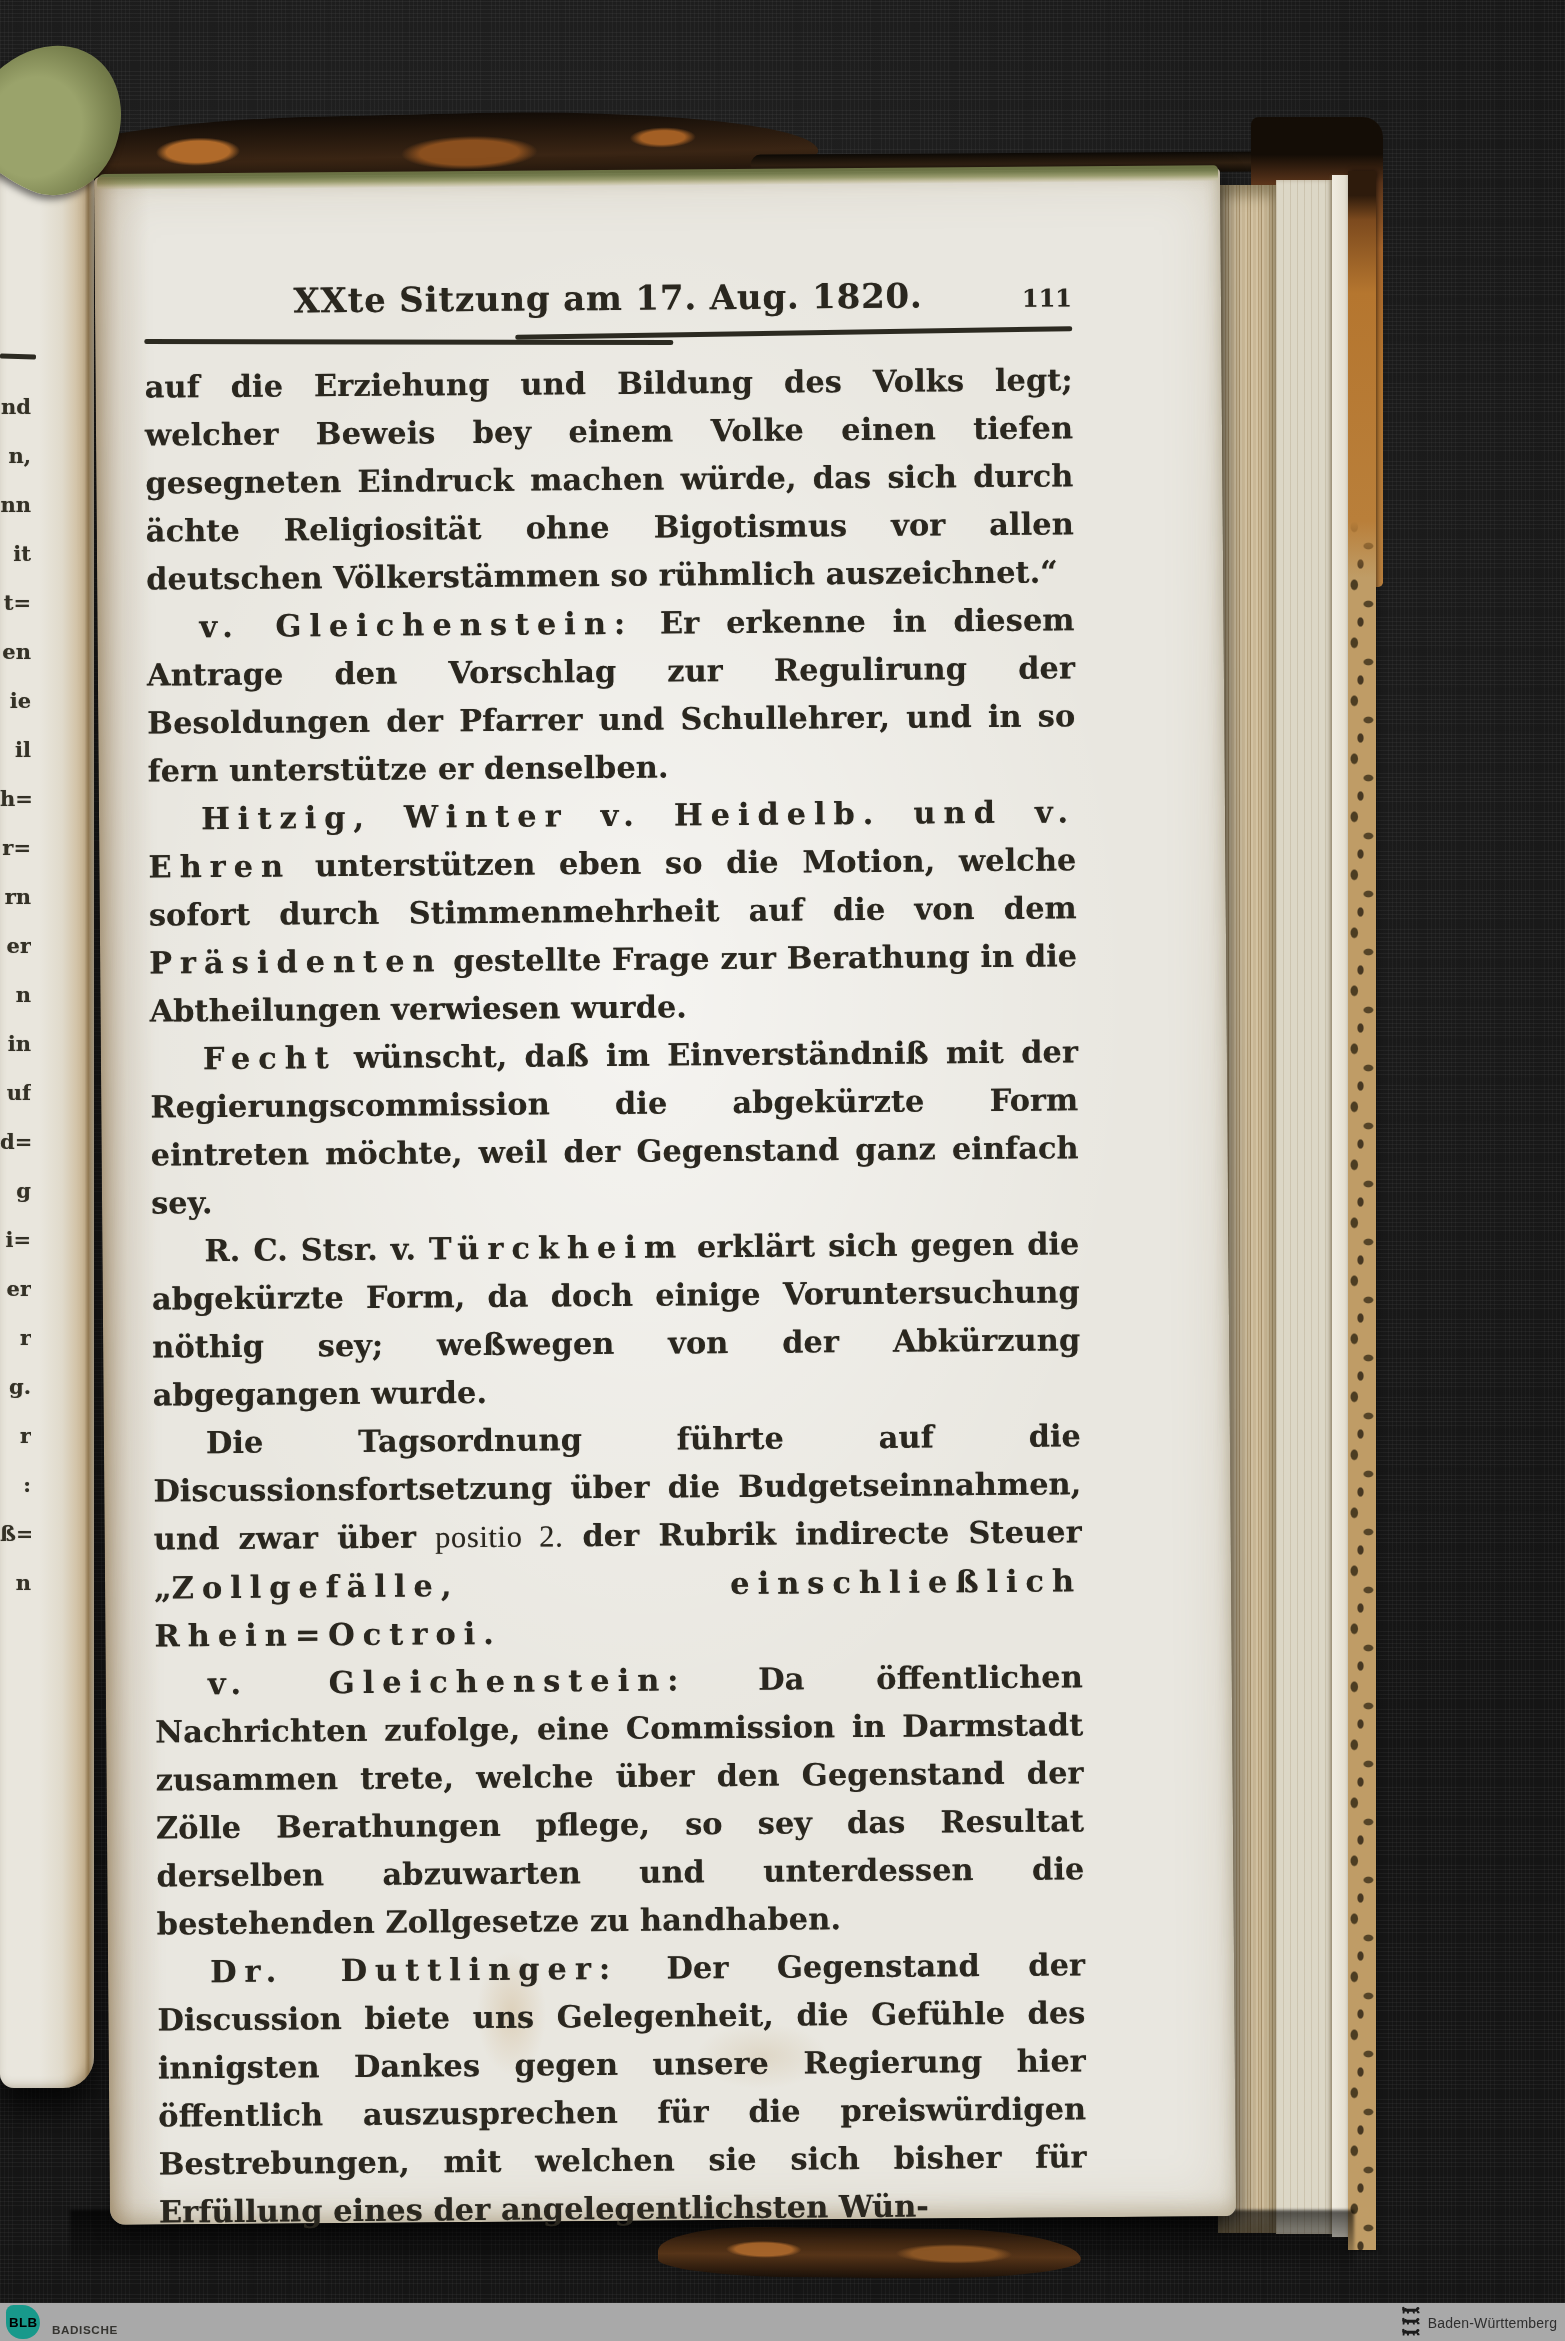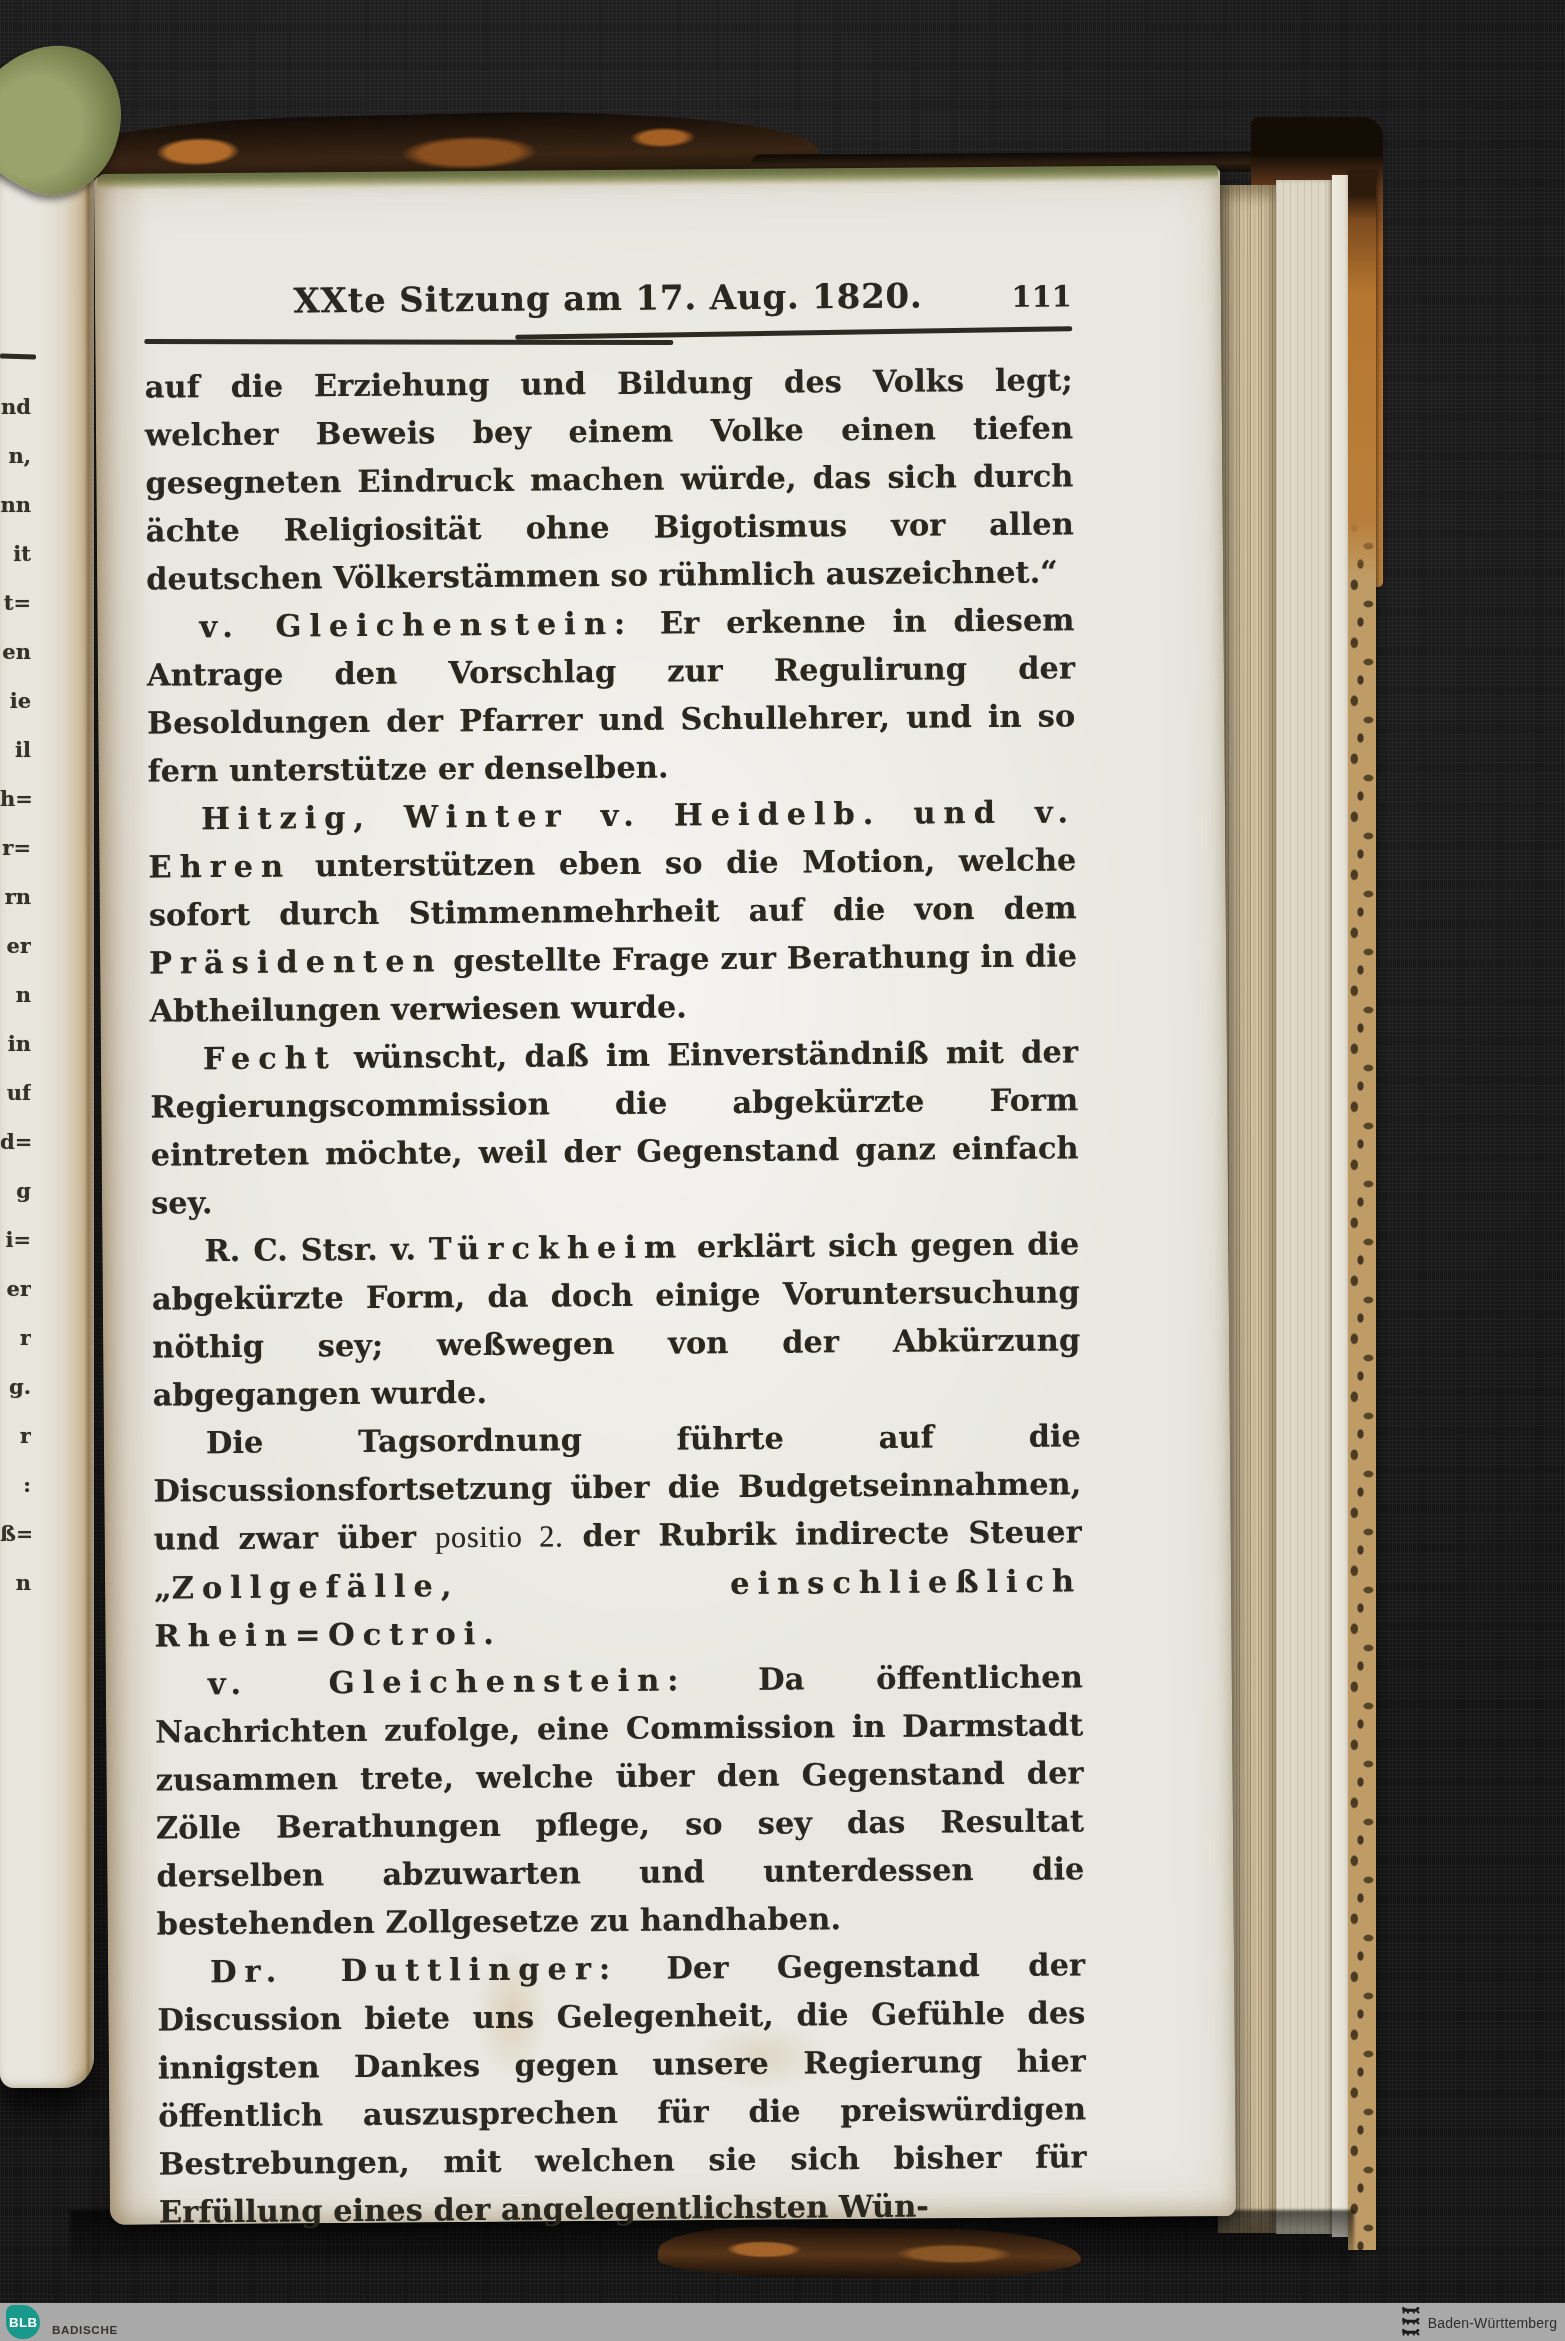--- a/index.html
+++ b/index.html
@@ -125,21 +125,21 @@
     position:absolute;left:3.1px;top:-3.1px;right:1.6px;height:15.7px;
     background:linear-gradient(180deg,#6e7647 0 30%, #96996a 60%, #c6c1a3 85%, rgba(198,193,163,0));
     border-radius:7.8px 4.7px 0 0;opacity:.95;
   }
   .page-inner{position:relative;padding:0 149px 0 49px;}
   .page-header{
     display:grid;grid-template-columns:1fr auto 1fr;align-items:baseline;
     margin-top:105px;font-weight:700;
   }
   .page-title{grid-column:2;font-size:34px;letter-spacing:0.8px;white-space:nowrap;text-shadow:0 0 0.8px rgba(42,39,31,.45);}
-  .page-number{grid-column:3;justify-self:end;font-size:29px;text-shadow:0 0 0.8px rgba(42,39,31,.45);}
+  .page-number{grid-column:3;justify-self:end;font-size:24px;text-shadow:0 0 0.8px rgba(42,39,31,.45);}
   .header-rule{position:relative;height:15.7px;margin-top:12.5px;}
   .header-rule i{position:absolute;display:block;height:4.7px;background:#2c2a21;border-radius:2.3px;}
   .header-rule .r1{left:0;top:7px;width:57%;transform:rotate(0.55deg);}
   .header-rule .r2{right:0;top:1.6px;width:60%;transform:rotate(-0.45deg);}
   .text-block{margin-top:12.5px;}
   .para{
     margin:0;font-size:30.5px;line-height:48px;font-weight:700;
     text-align:justify;color:#2a271f;
     text-shadow:0 0 0.8px rgba(42,39,31,.42);
   }
@@ -154,21 +154,21 @@
   .footer-bar{
     position:absolute;left:0;bottom:0;width:1565px;height:39px;
     background:var(--footer-bar,#a9a9a9);
     font-family:"Liberation Sans",sans-serif;
   }
   .blb-badge{
     position:absolute;left:6.3px;top:2.3px;width:34px;height:34px;
     background:var(--accent-teal,#18998b);
     border-radius:7.8px 55% 50% 50%;
     display:flex;align-items:center;justify-content:center;
-    color:#ffffff;font-weight:700;font-size:13.3px;letter-spacing:0.4px;
+    color:#000000;font-weight:700;font-size:13.3px;letter-spacing:0.4px;
   }
   .blb-text{
     position:absolute;left:52px;top:19px;color:#353430;
     font-weight:700;font-size:11.7px;line-height:15px;letter-spacing:0.6px;
   }
   .bw-block{position:absolute;right:7.8px;top:0;height:39px;display:flex;align-items:center;gap:2px;}
   .bw-lions{display:flex;flex-direction:column;gap:0.8px;}
   .bw-lions svg{width:31px;height:10.2px;fill:#1c1c1c;display:block;}
   .bw-name{color:#2e2e2e;font-size:14px;letter-spacing:0.2px;}
 </style>

